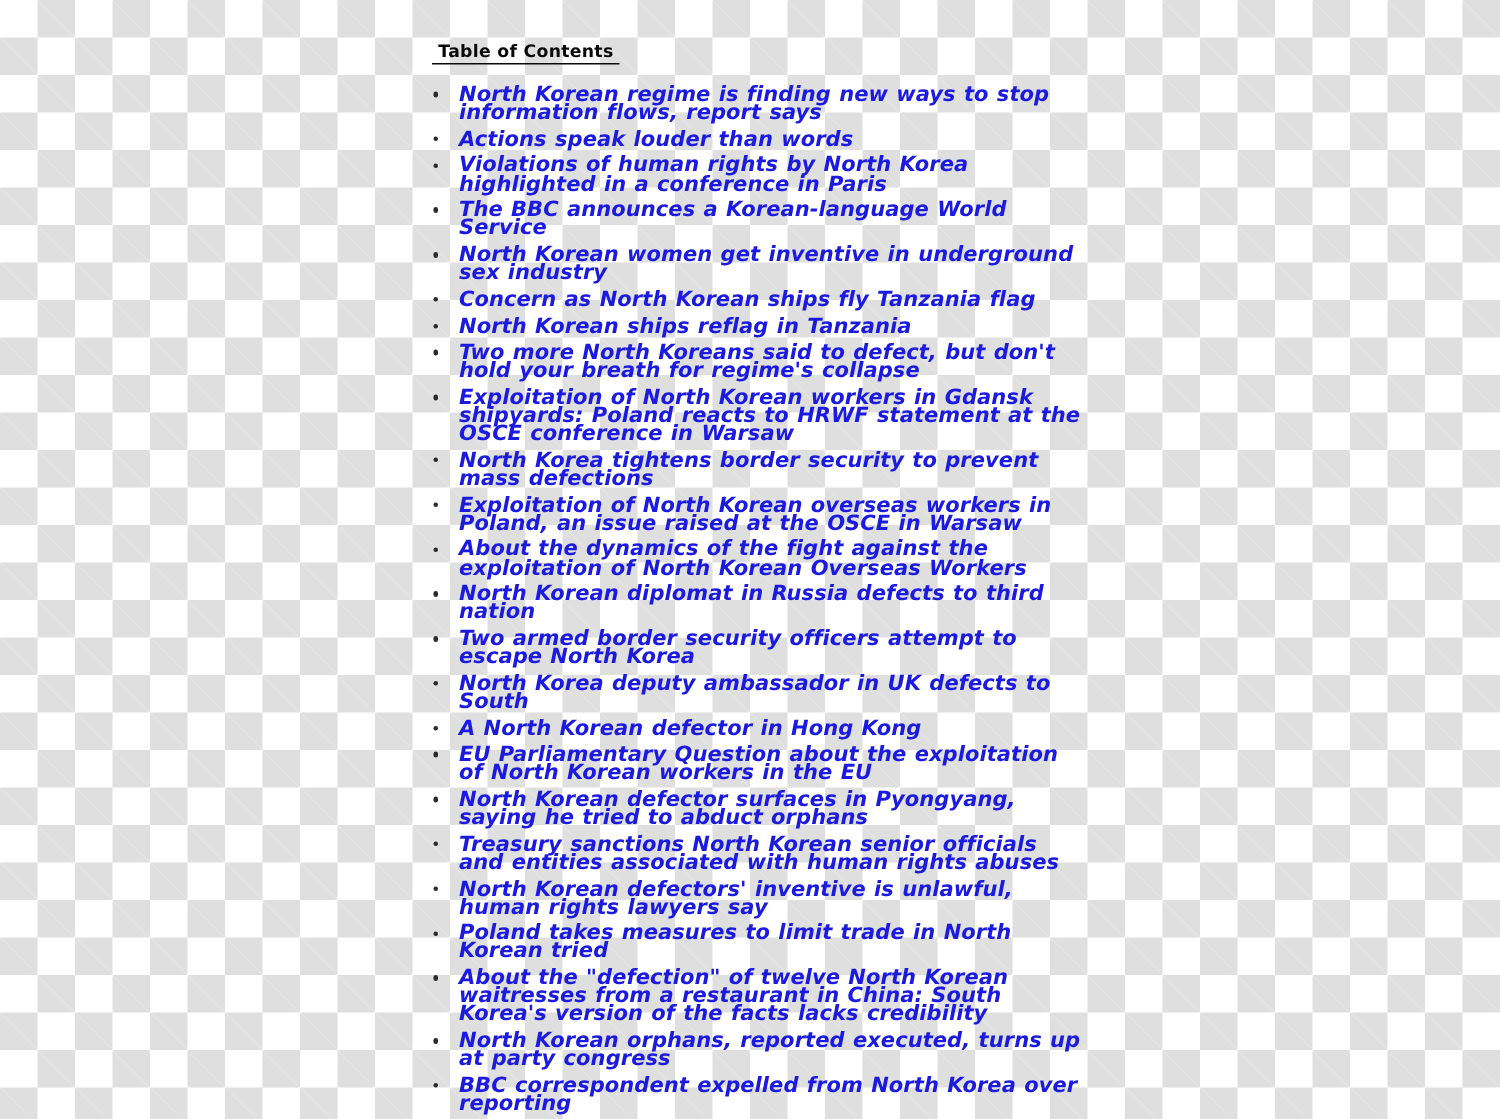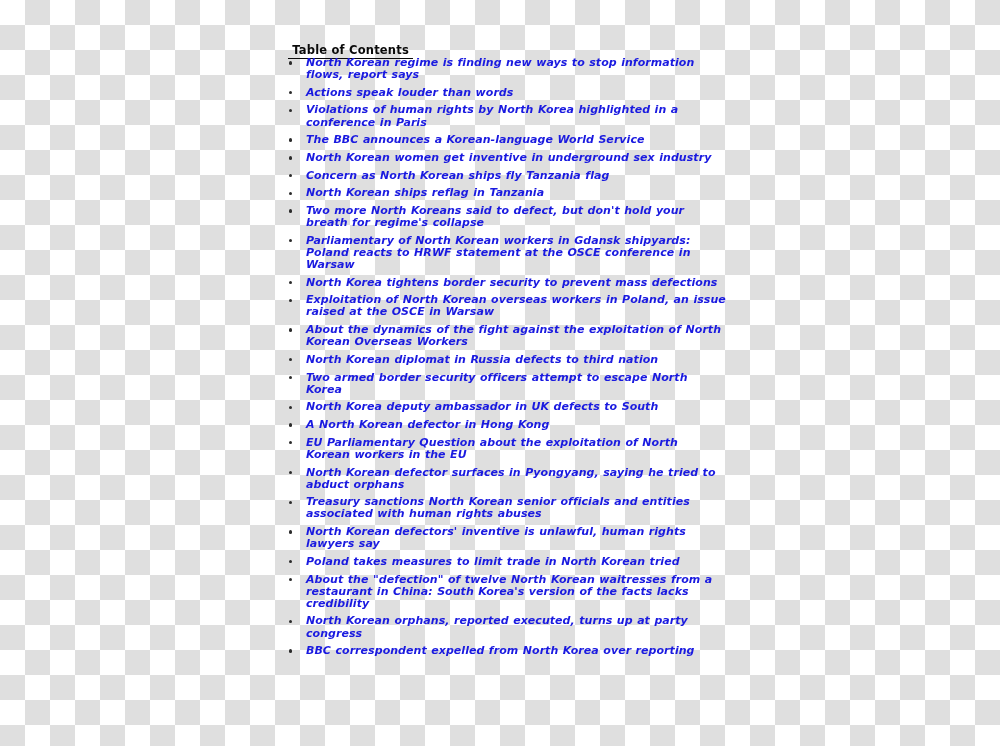--- a/index.html
+++ b/index.html
@@ -24,21 +24,21 @@
   #page {
     position: relative;
     width: 1000px;
     height: 746px;
   }
 
   
   .toc-title {
     position: absolute;
     left: 288px;
-    top: 44px;
+    top: 28px;
     font-family: "DejaVu Sans", sans-serif;
     font-size: 11.5px;
     font-weight: bold;
     color: #0a0a0a;
     letter-spacing: 0.2px;
     white-space: pre;
     border-bottom: 1.6px solid #0a0a0a;
     padding-bottom: 1px;
     line-height: 13px;
   }
@@ -52,21 +52,21 @@
     margin: 0;
     padding: 0;
     list-style: none;
   }
 
   .toc-item {
     position: relative;
     padding-left: 20px;
     margin-bottom: 5.6px;
     font-family: "DejaVu Sans", sans-serif;
-    font-size: 11px;
+    font-size: 14px;
     font-style: italic;
     font-weight: bold;
     color: #1a1ae0;
     line-height: 12.1px;
     letter-spacing: 0.05px;
     word-spacing: 0.6px;
     text-rendering: optimizeLegibility;
   }
 
   .toc-bullet {
@@ -118,21 +118,21 @@
       <li class="toc-item">
         <span class="toc-bullet"></span>
         <span class="toc-text">North Korean ships reflag in Tanzania</span>
       </li>
       <li class="toc-item">
         <span class="toc-bullet"></span>
         <span class="toc-text">Two more North Koreans said to defect, but don't hold your breath for regime's collapse</span>
       </li>
       <li class="toc-item">
         <span class="toc-bullet"></span>
-        <span class="toc-text">Parliamentary of North Korean workers in Gdansk shipyards: Poland reacts to HRWF statement at the OSCE conference in Warsaw</span>
+        <span class="toc-text">Exploitation of North Korean workers in Gdansk shipyards: Poland reacts to HRWF statement at the OSCE conference in Warsaw</span>
       </li>
       <li class="toc-item">
         <span class="toc-bullet"></span>
         <span class="toc-text">North Korea tightens border security to prevent mass defections</span>
       </li>
       <li class="toc-item">
         <span class="toc-bullet"></span>
         <span class="toc-text">Exploitation of North Korean overseas workers in Poland, an issue raised at the OSCE in Warsaw</span>
       </li>
       <li class="toc-item">

